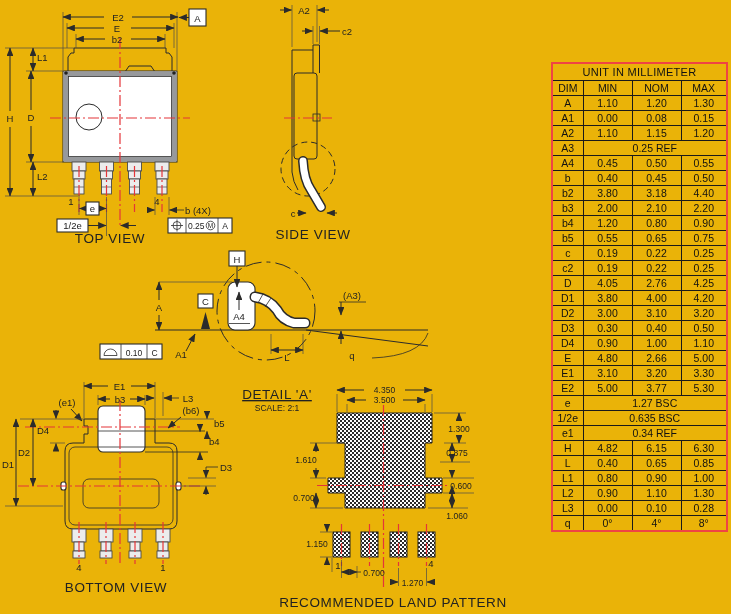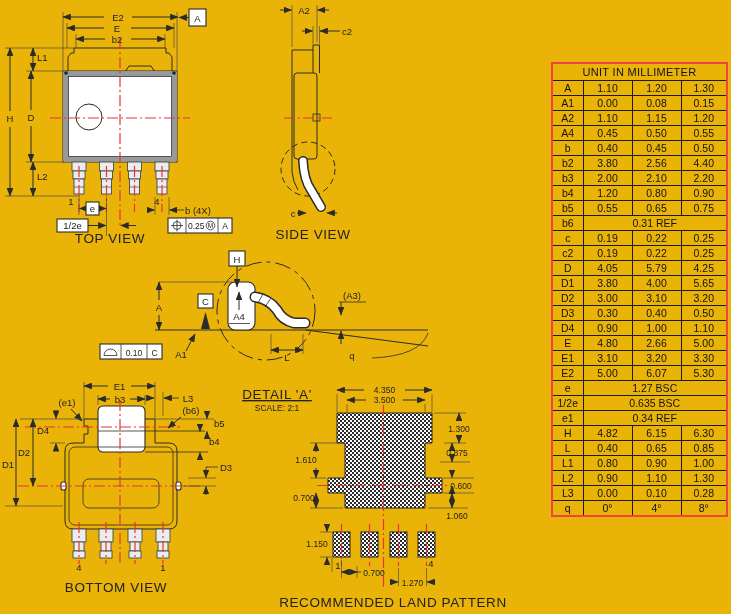--- a/index.html
+++ b/index.html
@@ -455,20 +455,26 @@
   <colgroup>
         <col style="width:31px">
         <col style="width:49px">
         <col style="width:49px">
         <col style="width:46px">
       </colgroup>
   <thead>
     <tr>
           <th class="title" colspan="4">UNIT IN MILLIMETER</th>
         </tr>
+    <tr>
+      <th>DIM</th>
+      <th>MIN</th>
+      <th>NOM</th>
+      <th>MAX</th>
+    </tr>
   </thead>
   <tbody>
         <tr>
           <td>A</td>
           <td>1.10</td>
           <td>1.20</td>
           <td>1.30</td>
         </tr>
         <tr>
           <td>A1</td>
@@ -476,35 +482,39 @@
           <td>0.08</td>
           <td>0.15</td>
         </tr>
         <tr>
           <td>A2</td>
           <td>1.10</td>
           <td>1.15</td>
           <td>1.20</td>
         </tr>
         <tr>
+          <td>A3</td>
+          <td colspan="3">0.25 REF</td>
+        </tr>
+        <tr>
           <td>A4</td>
           <td>0.45</td>
           <td>0.50</td>
           <td>0.55</td>
         </tr>
         <tr>
           <td>b</td>
           <td>0.40</td>
           <td>0.45</td>
           <td>0.50</td>
         </tr>
         <tr>
           <td>b2</td>
           <td>3.80</td>
-          <td>2.56</td>
+          <td>3.18</td>
           <td>4.40</td>
         </tr>
         <tr>
           <td>b3</td>
           <td>2.00</td>
           <td>2.10</td>
           <td>2.20</td>
         </tr>
         <tr>
           <td>b4</td>
@@ -512,46 +522,42 @@
           <td>0.80</td>
           <td>0.90</td>
         </tr>
         <tr>
           <td>b5</td>
           <td>0.55</td>
           <td>0.65</td>
           <td>0.75</td>
         </tr>
         <tr>
-          <td>b6</td>
-          <td colspan="3">0.31 REF</td>
-        </tr>
-        <tr>
           <td>c</td>
           <td>0.19</td>
           <td>0.22</td>
           <td>0.25</td>
         </tr>
         <tr>
           <td>c2</td>
           <td>0.19</td>
           <td>0.22</td>
           <td>0.25</td>
         </tr>
         <tr>
           <td>D</td>
           <td>4.05</td>
-          <td>5.79</td>
+          <td>2.76</td>
           <td>4.25</td>
         </tr>
         <tr>
           <td>D1</td>
           <td>3.80</td>
           <td>4.00</td>
-          <td>5.65</td>
+          <td>4.20</td>
         </tr>
         <tr>
           <td>D2</td>
           <td>3.00</td>
           <td>3.10</td>
           <td>3.20</td>
         </tr>
         <tr>
           <td>D3</td>
           <td>0.30</td>
@@ -572,21 +578,21 @@
         </tr>
         <tr>
           <td>E1</td>
           <td>3.10</td>
           <td>3.20</td>
           <td>3.30</td>
         </tr>
         <tr>
           <td>E2</td>
           <td>5.00</td>
-          <td>6.07</td>
+          <td>3.77</td>
           <td>5.30</td>
         </tr>
         <tr>
           <td>e</td>
           <td colspan="3">1.27 BSC</td>
         </tr>
         <tr>
           <td>1/2e</td>
           <td colspan="3">0.635 BSC</td>
         </tr>

